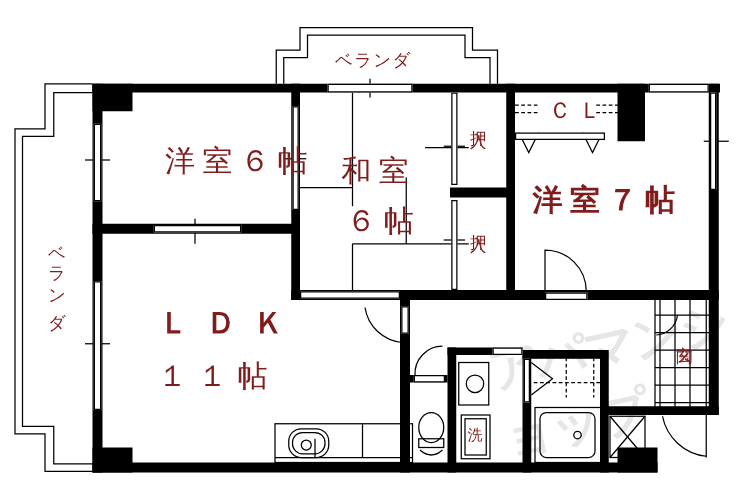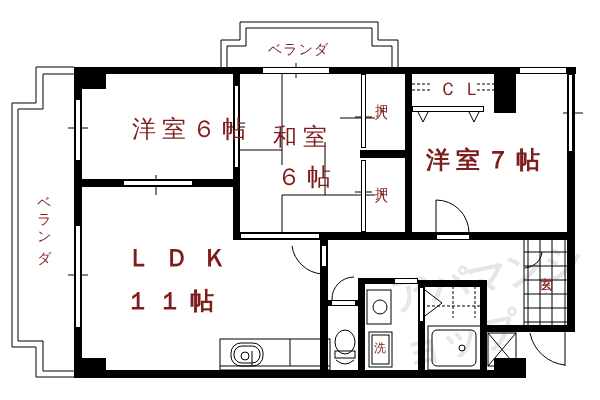--- a/index.html
+++ b/index.html
@@ -148,21 +148,21 @@
 <div class="win" style="left:412px;top:106px;width:72px;height:6px;"></div>
 
 <div class="label big" style="left:96px;top:117px;margin-left:36px;">洋室６帖</div>
 
 <div class="label big" style="left:273px;top:125px;">和室</div>
 <div class="label big" style="left:277px;top:165px;">６帖</div>
 
 <div class="label big" style="left:426px;top:148px;font-weight:bold;">洋室７帖</div>
 
 <div class="label big" style="left:127px;top:246px;letter-spacing:14px;font-weight:bold;">ＬＤＫ</div>
-<div class="label big" style="left:126px;top:289px;letter-spacing:8px;font-weight:bold;">１１帖</div>
+<div class="label big" style="left:126px;top:289px;letter-spacing:8px;">１１帖</div>
 
 <div class="label vert" style="left:375px;top:94px;">押入</div>
 <div class="label vert" style="left:375px;top:177px;">押入</div>
 <div class="label small" style="left:439px;top:80px;letter-spacing:6px;">ＣＬ</div>
 
 <div class="label thin" style="left:268px;top:42px;font-size:14px;">ベランダ</div>
 <div class="label vert" style="left:38px;top:186px;font-size:14px;">ベランダ</div>
 
 <div class="label vert" style="left:540px;top:266px;font-size:13px;">玄関</div>
 <div class="label small" style="left:374px;top:342px;font-size:12px;">洗</div>

